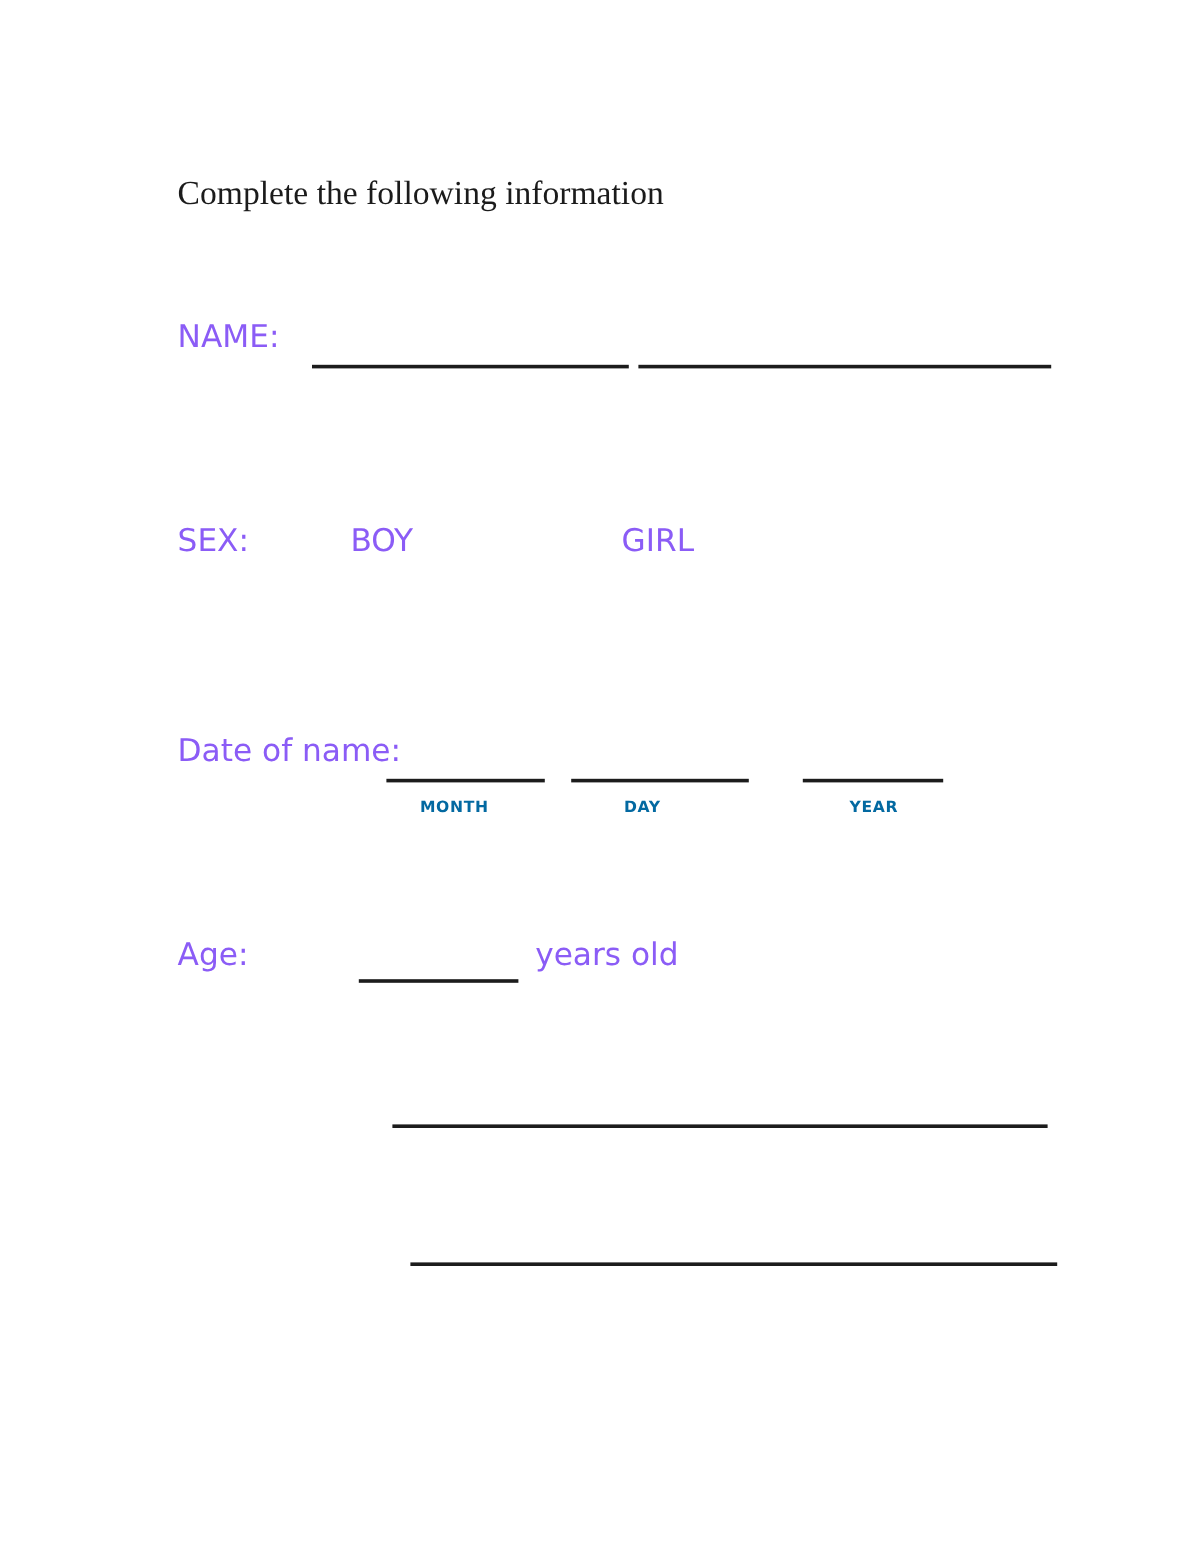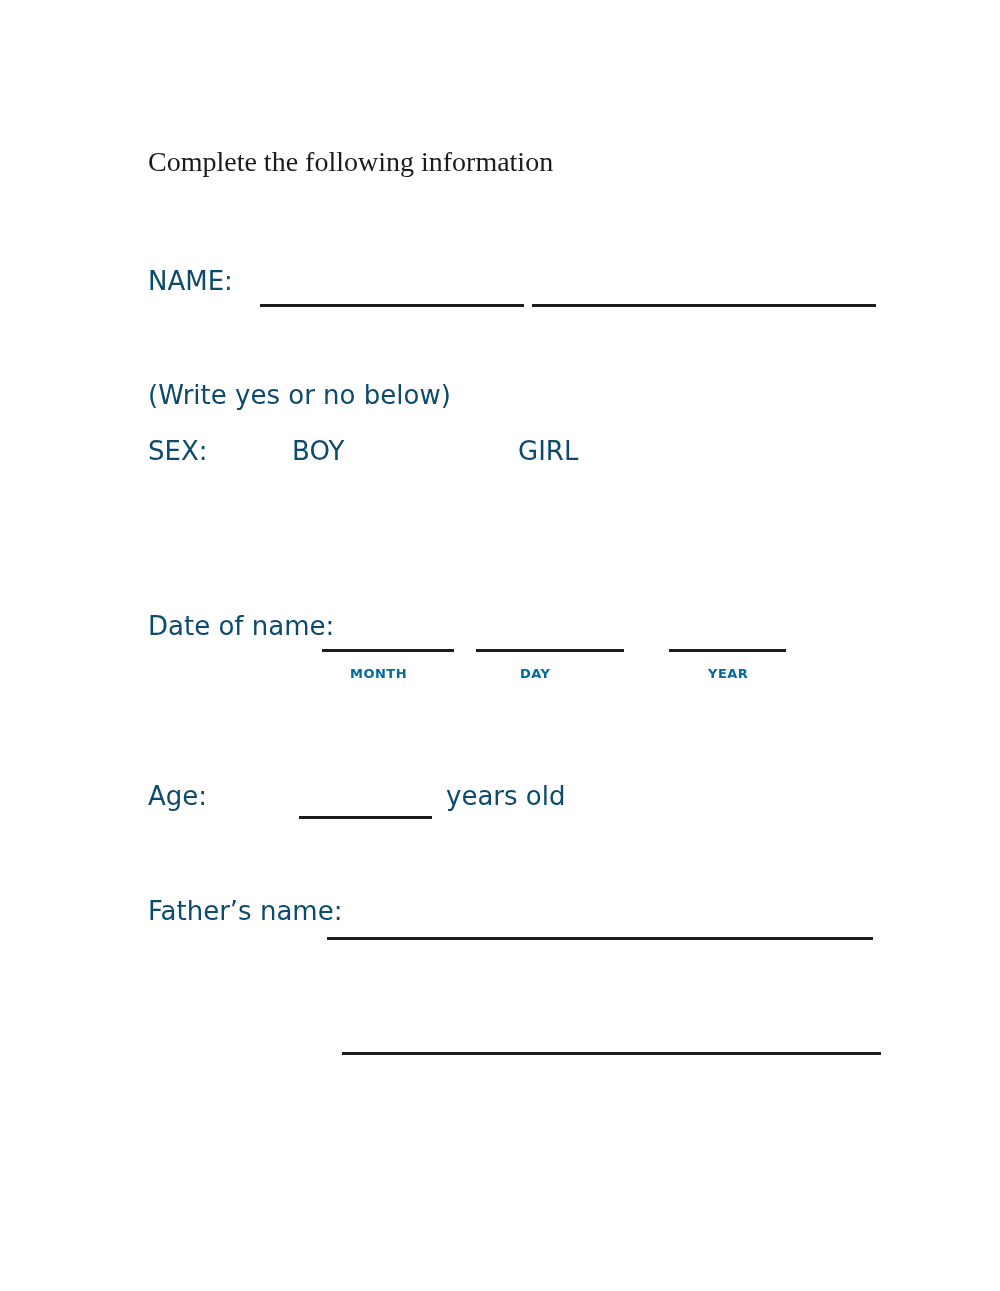--- a/index.html
+++ b/index.html
@@ -20,21 +20,21 @@
   .doc-title {
     font-family: "Liberation Serif", serif;
     font-size: 28px;
     color: #1b1b1b;
     white-space: nowrap;
   }
 
   .hand {
     font-family: "DejaVu Sans", sans-serif;
     font-size: 26px;
-    color: #0c4a6e;
+    color: #8b5cf6;
     white-space: nowrap;
   }
 
   .blank {
     position: absolute;
     height: 0;
     border-bottom: 3px solid #1c1c1c;
     cursor: text;
   }
 
@@ -86,39 +86,37 @@
 <body>
 
 <div class="page">
 
   <div class="abs doc-title" style="left:118px; top:116px;">Complete the following information</div>
 
   <div class="abs hand" style="left:118px; top:236px;">NAME:</div>
   <div class="blank" style="left:236px; top:268px; width:264px;"></div>
   <div class="blank" style="left:508px; top:268px; width:344px;"></div>
 
-  <div class="abs hand" style="left:118px; top:350px;">(Write yes or no below)</div>
 
   <div class="abs hand" style="left:118px; top:406px;">SEX:</div>
   <div class="abs hand" style="left:262px; top:406px;">BOY</div>
   <div class="abs hand" style="left:488px; top:406px;">GIRL</div>
 
   <div class="abs hand" style="left:118px; top:581px;">Date of name:</div>
   <div class="blank" style="left:298px; top:613px; width:132px;"></div>
   <div class="blank" style="left:452px; top:613px; width:148px;"></div>
   <div class="blank" style="left:645px; top:613px; width:117px;"></div>
   <div class="abs sublabel" style="left:320px; top:636px;">MONTH</div>
   <div class="abs sublabel" style="left:490px; top:636px;">DAY</div>
   <div class="abs sublabel" style="left:678px; top:636px;">YEAR</div>
 
   <div class="abs hand" style="left:118px; top:751px;">Age:</div>
   <div class="blank" style="left:275px; top:780px; width:133px;"></div>
   <div class="abs hand" style="left:416px; top:751px;">years old</div>
 
-  <div class="abs hand" style="left:118px; top:866px;">Father’s name:</div>
   <div class="blank" style="left:303px; top:901px; width:546px;"></div>
 
   <div class="blank" style="left:318px; top:1016px; width:539px;"></div>
 
   <div class="logo">
     <div class="logo-grid">
       <span class="logo-sq" style="background-color: rgb(67, 160, 71);">L</span>
       <span class="logo-sq" style="background-color: rgb(249, 168, 37);">I</span>
       <span class="logo-sq" style="background-color: rgb(30, 136, 229);">V</span>
       <span class="logo-sq" style="background-color: rgb(229, 57, 53);">E</span>

